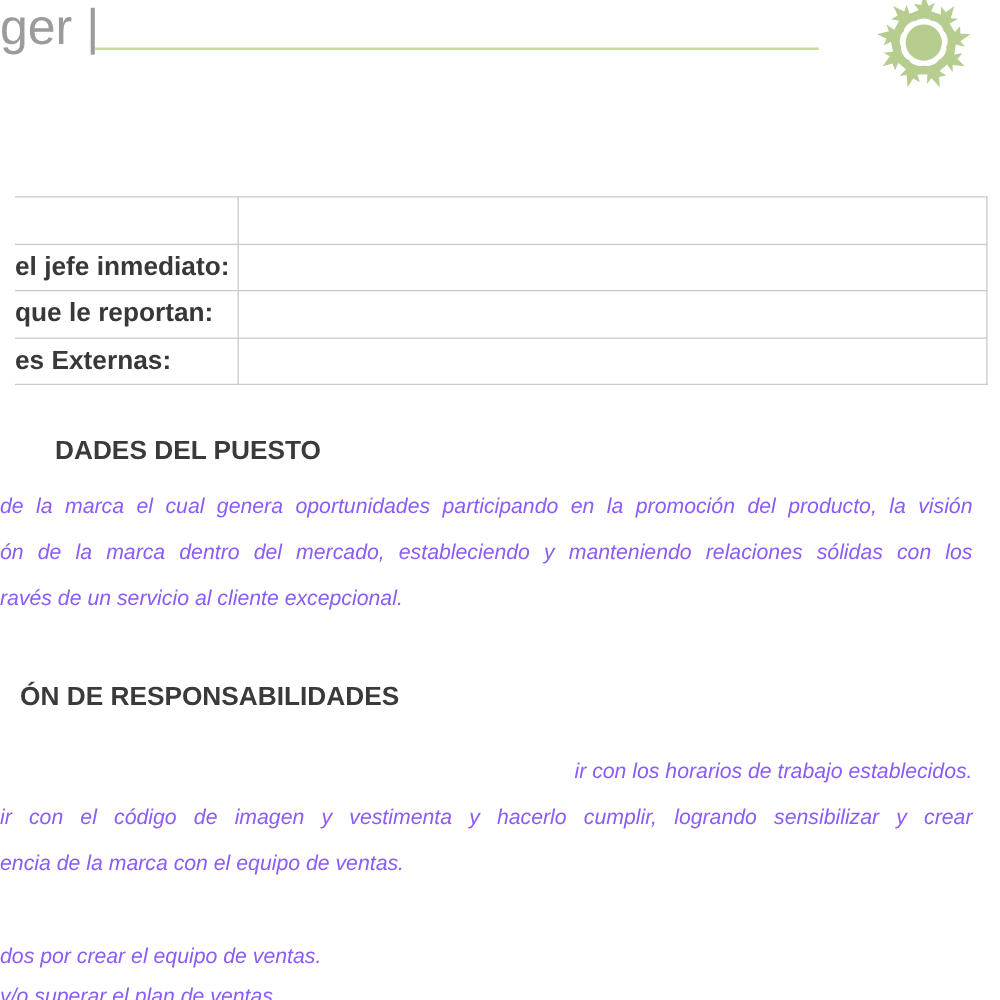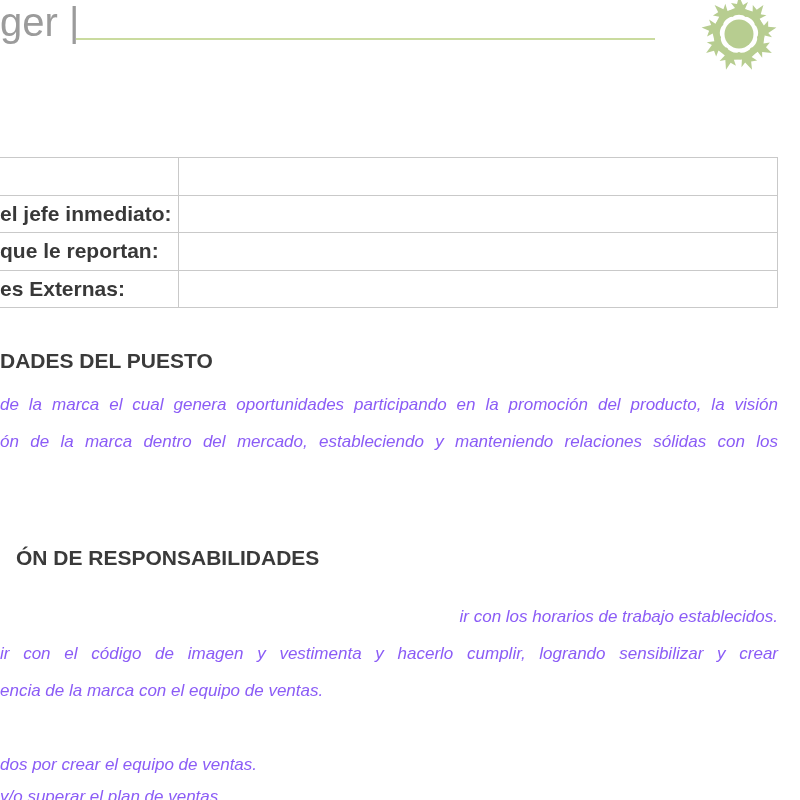--- a/index.html
+++ b/index.html
@@ -9,36 +9,36 @@
   }
   .header-title{
     position:absolute;left:0;top:8;font-size:40px;line-height:44px;
     color:#9b9b9b;white-space:nowrap;
   }
   .header-rule{
     position:absolute;left:76px;top:38px;width:579px;height:2px;background:#cadb9f;
   }
   .logo{position:absolute;left:686px;top:-6px;width:106px;height:88px;}
   .info-table{
-    position:absolute;left:0;top:157px;width:776px;height:146px;
+    position:absolute;left:12px;top:157px;width:776px;height:146px;
     border-collapse:collapse;table-layout:fixed;
   }
   .info-table td{
     border:1.5px solid #c9c9c9;padding:0;vertical-align:middle;
     font-size:21px;height:36.5px;overflow:hidden;white-space:nowrap;
   }
   .info-table td.lbl{
     border-left:none;font-weight:bold;color:#383838;padding-left:0;width:178px;
   }
   .info-table td.val{width:598px;}
   .heading{
     position:absolute;left:0;font-weight:bold;font-size:21px;color:#3a3a3a;
     white-space:nowrap;line-height:24px;
   }
-  .h1{top:349px;}
+  .h1{top:349px;padding-left:44px;}
   .h2{top:546px;padding-left:16px;}
   .textblock{position:absolute;left:0;width:778px;}
   .para1{top:386px;}
   .line{
     width:778px;font-size:17px;line-height:37px;height:37px;
     white-space:nowrap;color:#8b5cf6;font-style:italic;
   }
   .line.just{
     white-space:normal;text-align:justify;text-align-last:justify;
   }
@@ -92,20 +92,21 @@
         <td class="val"></td>
       </tr>
     </tbody>
   </table>
 
   <div class="heading h1">DADES DEL PUESTO</div>
 
   <div class="textblock para1">
     <div class="line just">de la marca el cual genera oportunidades participando en la promoción del producto, la visión</div>
     <div class="line just">ón de la marca dentro del mercado, estableciendo y manteniendo relaciones sólidas con los</div>
+    <div class="line">ravés de un servicio al cliente excepcional.</div>
   </div>
 
   <div class="heading h2">ÓN DE RESPONSABILIDADES</div>
 
   <div class="line iline il1">ir con los horarios de trabajo establecidos.</div>
   <div class="line just iline il2">ir con el código de imagen y vestimenta y hacerlo cumplir, logrando sensibilizar y crear</div>
   <div class="line iline il3">encia de la marca con el equipo de ventas.</div>
   <div class="line iline il5">dos por crear el equipo de ventas.</div>
   <div class="line iline il6">y/o superar el plan de ventas.</div>
 

